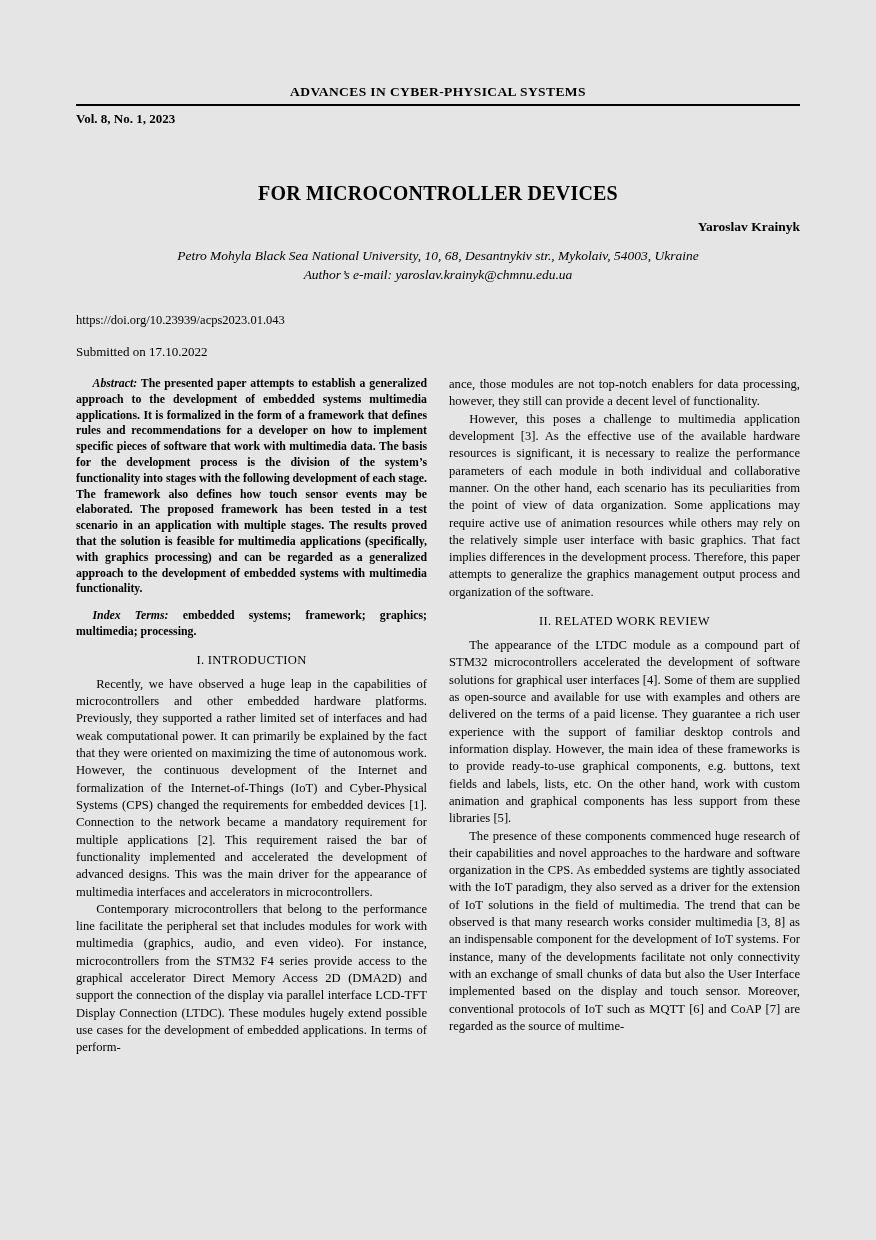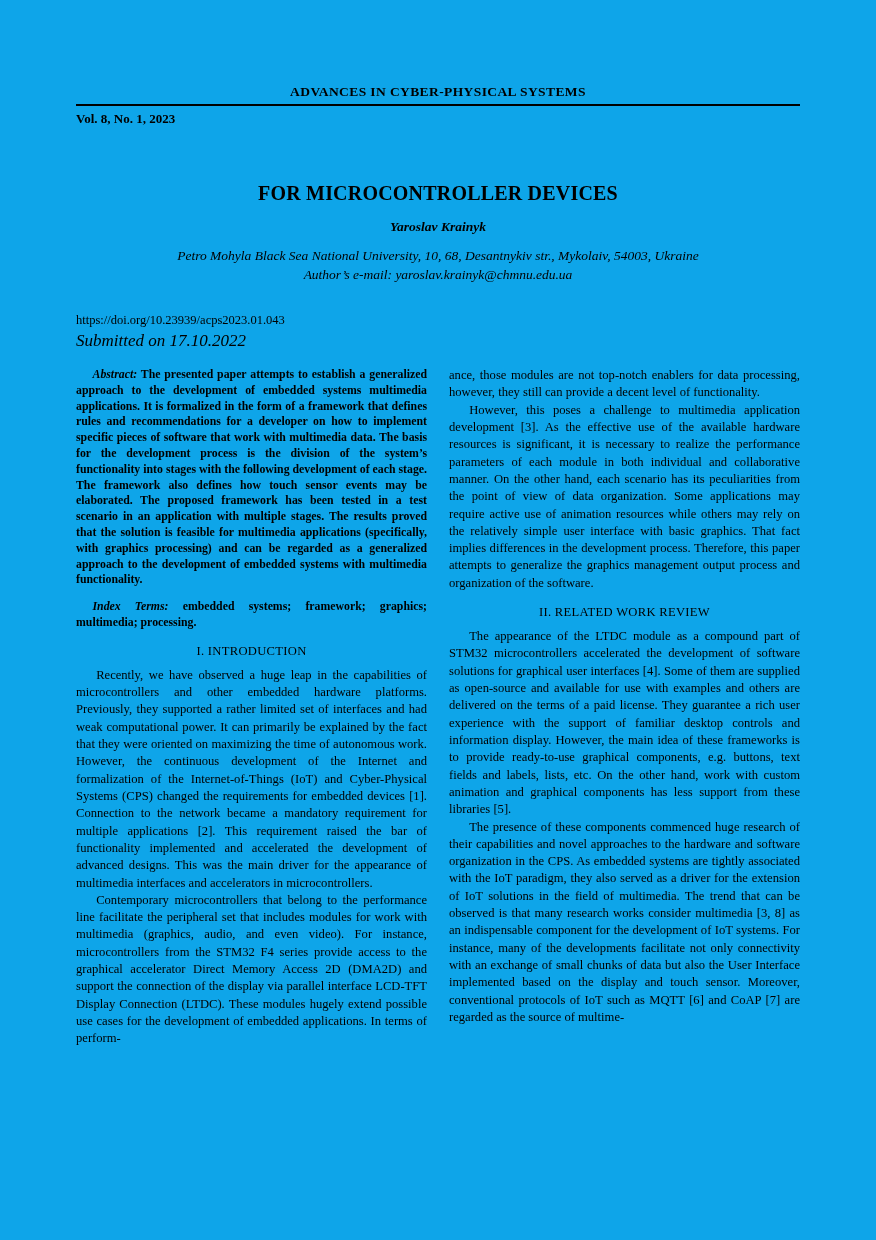--- a/index.html
+++ b/index.html
@@ -5,21 +5,21 @@
   html, body {
     margin: 0;
     padding: 0;
     background: #ffffff;
   }
   .page {
     position: relative;
     width: 876px;
     height: 1240px;
     box-sizing: border-box;
-    background: #0ea5e9;
+    background: #e5e5e5;
     padding: 84px 76px 0 76px;
     font-family: "Liberation Serif", serif;
     color: #000000;
   }
   
   .journal-title {
     text-align: center;
     font-weight: bold;
     font-size: 13.5px;
     letter-spacing: 0.4px;
@@ -38,46 +38,44 @@
   .article-title {
     margin: 26px 0 0 0;
     text-align: center;
     font-size: 20px;
     font-weight: bold;
     line-height: 1.35;
     letter-spacing: 0.2px;
   }
   .author-name {
     margin-top: 12px;
-    text-align: center;
-    font-weight: bold;
-    font-style: italic;
+    text-align: right;
+    font-weight: bold;
     font-size: 13.5px;
   }
   .affiliation {
     margin-top: 13px;
     text-align: center;
     font-style: italic;
     font-size: 13.5px;
   }
   .email-line {
     margin-top: 3px;
     text-align: center;
     font-style: italic;
     font-size: 13.5px;
   }
   
   .doi {
     margin-top: 30px;
     font-size: 12.5px;
   }
   .submitted {
-    margin-top: 3px;
-    font-style: italic;
-    font-size: 17px;
+    margin-top: 16px;
+    font-size: 13px;
   }
   .copyright {
     margin-top: 13px;
     font-size: 12.5px;
   }
   
   .columns {
     margin-top: 16px;
     display: flex;
     gap: 22px;

